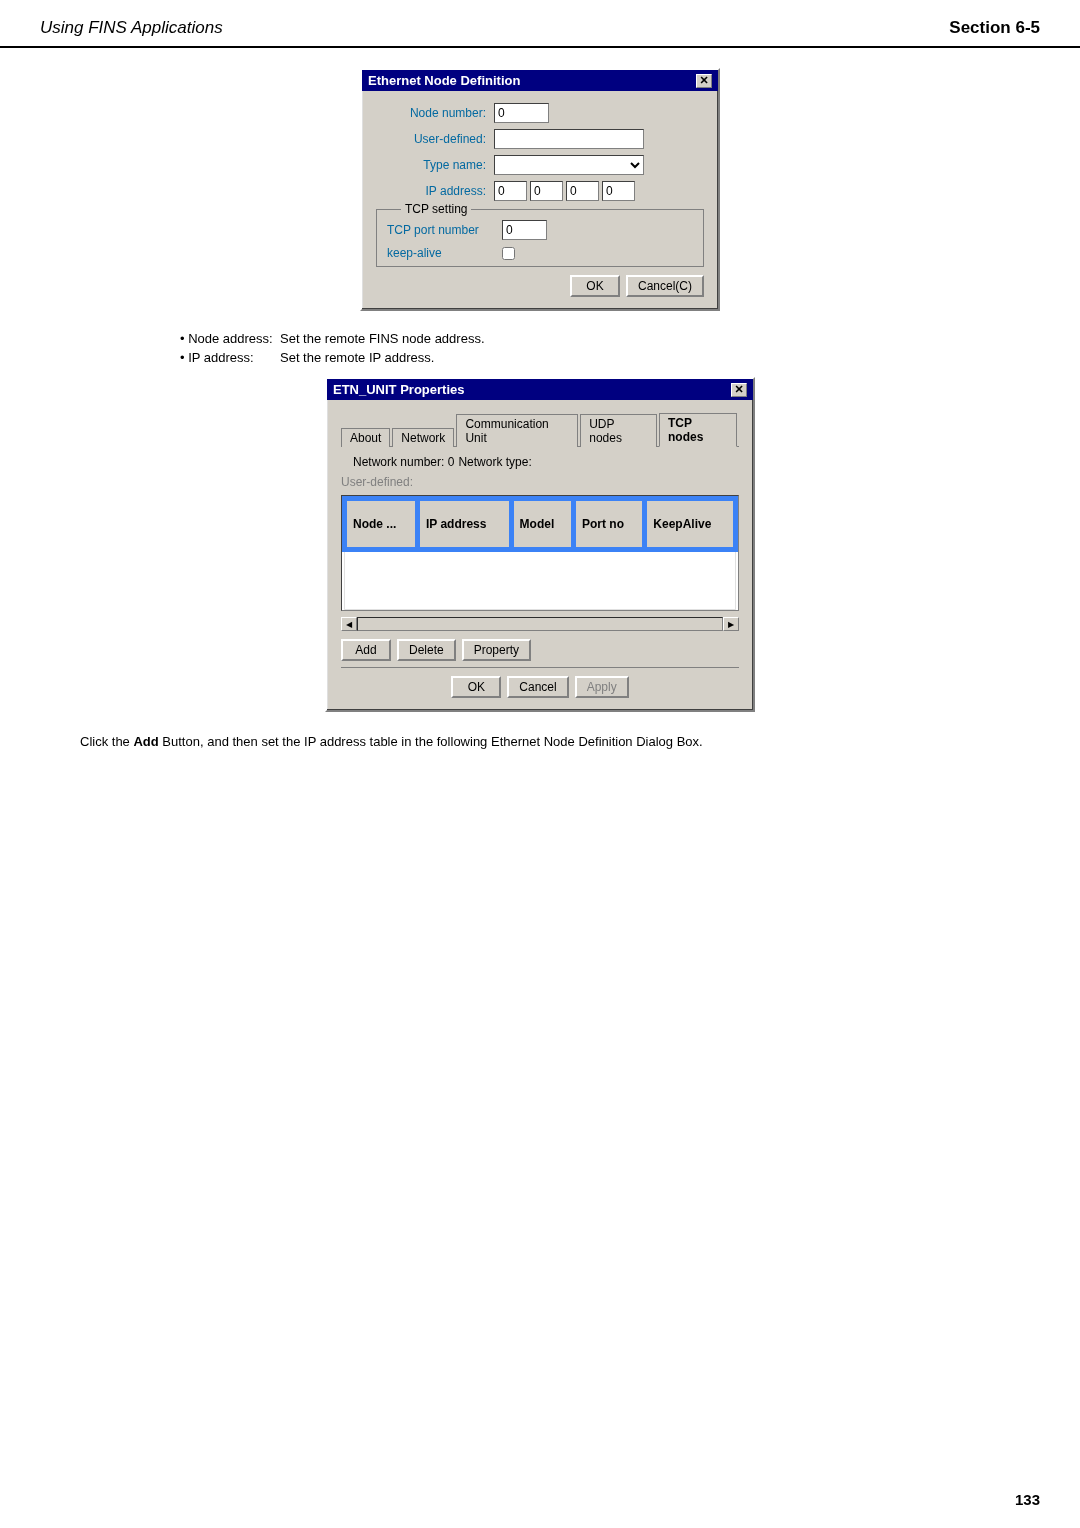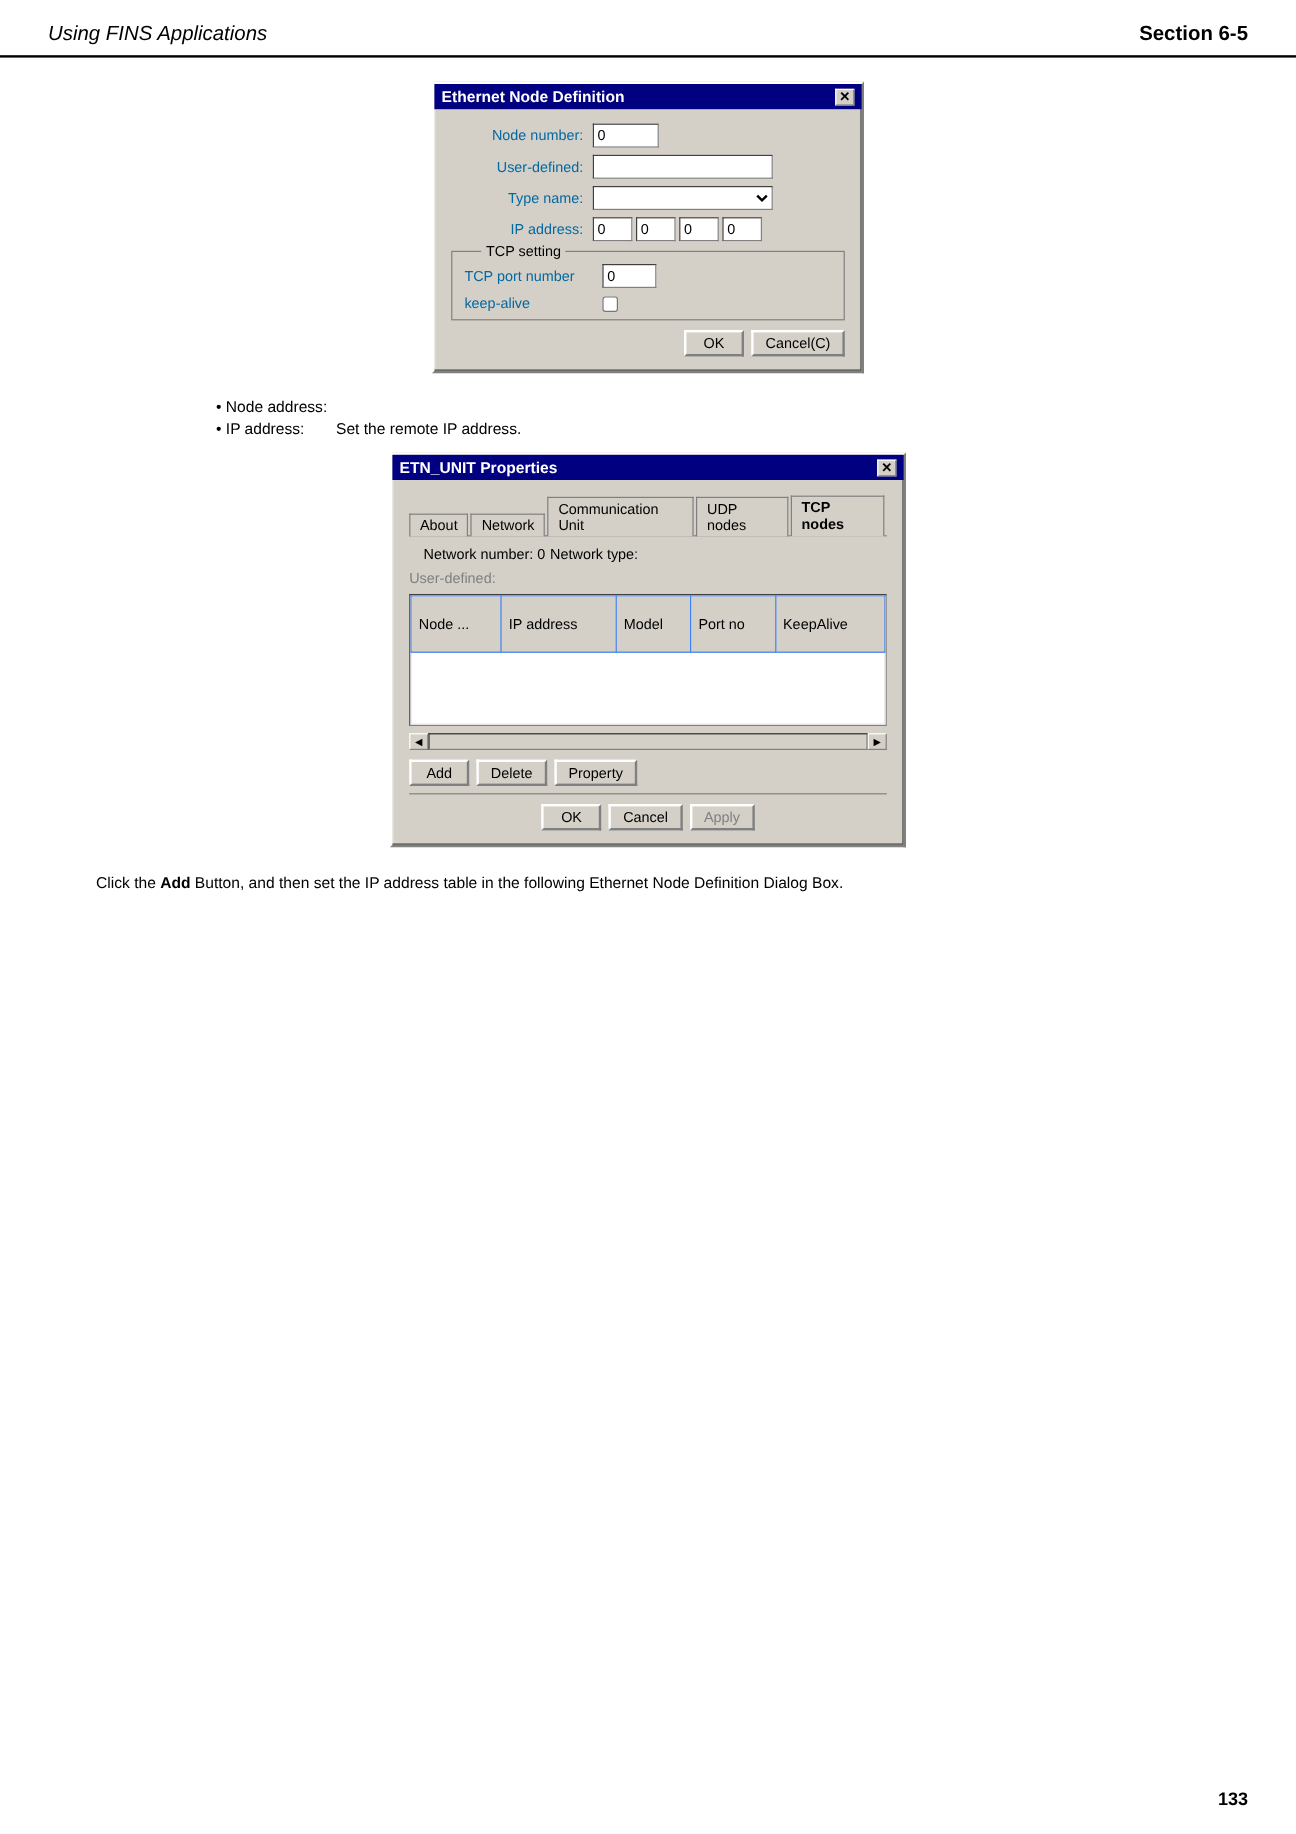--- a/index.html
+++ b/index.html
@@ -272,24 +272,24 @@
       min-height: 80px;
       overflow: hidden;
     }
     .etn-table {
       width: 100%;
       border-collapse: collapse;
       font-size: 12px;
     }
     .etn-table th {
       background: #d4d0c8;
-      border: 1px solid #3b82f6;
+      border: 5px solid #3b82f6;
       padding: 16px 6px;
       text-align: left;
-      font-weight: normal;
+      font-weight: bold;
       font-size: 12px;
     }
     .etn-table td {
       border: 1px solid #e0e0e0;
       padding: 2px 6px;
       font-size: 12px;
     }
 
     
     .scrollbar-area {
@@ -424,20 +424,21 @@
         <button class="win-btn">OK</button>
         <button class="win-btn">Cancel(C)</button>
       </div>
 
     </div>
   </div>
 
   <div class="bullet-section">
     <div class="bullet-item">
       <span class="bullet-label">• Node address:</span>
+      <span class="bullet-value">Set the remote FINS node address.</span>
     </div>
     <div class="bullet-item">
       <span class="bullet-label">• IP address:</span>
       <span class="bullet-value">Set the remote IP address.</span>
     </div>
   </div>
 
 
   <div class="dialog dialog-etn">
     <div class="dialog-titlebar">

